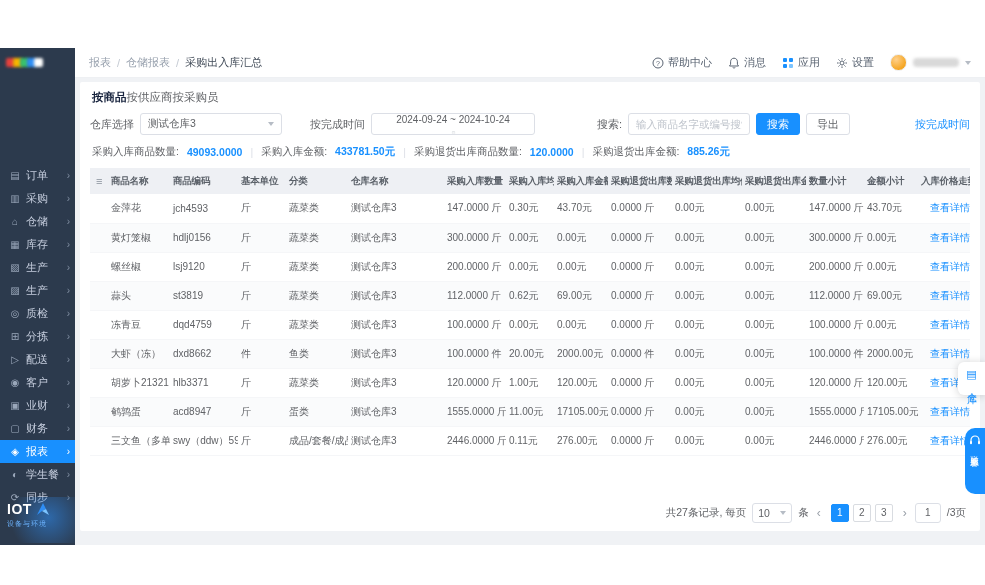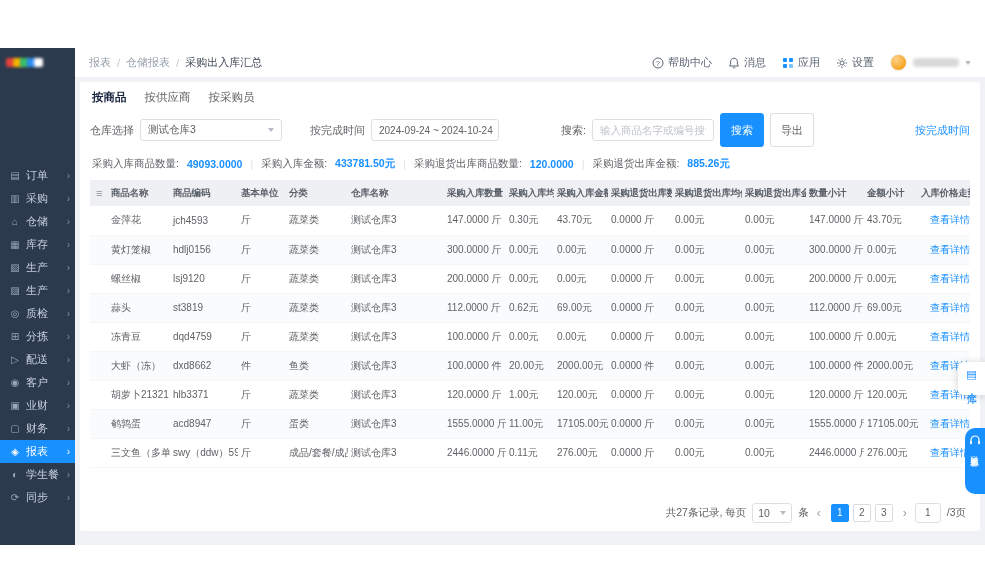--- a/index.html
+++ b/index.html
@@ -47,38 +47,38 @@
     background:radial-gradient(circle at 35% 30%, #ffd08a, #f5a623 70%); border:1px solid #eee; }
   .user-blur { width:46px; height:9px; border-radius:4px; background:#d9d9d9; filter:blur(1.5px); }
   .caret-down { width:0; height:0; border-left:3.5px solid transparent; border-right:3.5px solid transparent;
     border-top:4px solid #b6bcc5; }
 
   .content { flex:1; min-height:0; padding:4px 5px 14px 5px; display:flex; }
   .card { flex:1; min-width:0; background:#fff; border-radius:2px; padding:6px 10px 0 10px;
     display:flex; flex-direction:column; }
 
   
-  .tabs { display:flex; gap:18px; align-items:flex-end; padding:2px 2px 8px 2px; font-size:11.5px; color:#606266; }
+  .tabs { display:flex; align-items:flex-end; padding:2px 2px 8px 2px; font-size:11.5px; color:#606266; }
   .tab { cursor:pointer; }
   .tab.active { color:#17233d; font-weight:bold; }
 
   
   .filter-row { display:flex; align-items:center; gap:6px; font-size:11px; color:#606266; padding-bottom:8px; }
   .f-label { white-space:nowrap; }
   .ml { margin-left:22px; } .ml2 { margin-left:56px; }
   .ctrl-box { height:22px; border:1px solid #dcdfe6; border-radius:3px; background:#fff; display:flex;
     align-items:center; padding:0 7px; gap:6px; font-size:10.5px; color:#606266; cursor:pointer; }
   .select-box { width:142px; }
   .select-box .val { flex:1; white-space:nowrap; overflow:hidden; }
-  .date-box { width:128px; font-size:10px; }
+  .date-box { width:164px; font-size:10px;flex-direction:column; }
   .date-box .val { flex:1; white-space:nowrap; }
   .search-input { width:122px; height:22px; border:1px solid #dcdfe6; border-radius:3px; padding:0 7px;
     font-size:10.5px; color:#606266; outline:none; font-family:inherit; }
   .search-input::placeholder { color:#bfc4cc; }
-  .btn { height:34px; border-radius:3px; font-size:11px; padding:0 10px; cursor:pointer; font-family:inherit; }
+  .btn { height:22px; border-radius:3px; font-size:11px; padding:0 10px; cursor:pointer; font-family:inherit; }
   .btn.primary { background:#1890ff; border:1px solid #1890ff; color:#fff; }
   .btn.plain { background:#fff; border:1px solid #dcdfe6; color:#606266; }
   .advanced { margin-left:auto; color:#1890ff; font-size:11px; cursor:pointer; white-space:nowrap; }
 
   
   .summary { display:flex; align-items:center; gap:8px; font-size:10.5px; color:#606266; padding:2px 2px 9px 2px;
     white-space:nowrap; }
   .summary .val { color:#1890ff; font-weight:bold; }
   .summary .sep { color:#dcdfe6; }
 
@@ -200,20 +200,30 @@
             <span class="mi-icon">◐</span>
             <span class="mi-label">学生餐</span>
             <span class="mi-caret">›</span>
           </div>
           <div class="menu-item">
             <span class="mi-icon">⟳</span>
             <span class="mi-label">同步</span>
             <span class="mi-caret">›</span>
           </div>
         </nav>
+      <div class="side-bottom">
+        <div class="iot-row">
+          <span class="iot-text">IOT</span>
+          <svg width="16" height="16" viewBox="0 0 16 16">
+            <path d="M2 14 L8 2 L11 8 L7 10 Z" fill="#2f8ef4"></path>
+            <path d="M7 10 L11 8 L14 14 Z" fill="#7cc4ff"></path>
+          </svg>
+        </div>
+        <div class="iot-sub">设备与环境</div>
+      </div>
     </aside>
 
     <div class="main">
 
       <header class="topbar">
         <nav class="breadcrumb" id="breadcrumb">
             <span class="bc-item">报表</span>
             <span class="bc-sep">/</span>
             <span class="bc-item">仓储报表</span>
             <span class="bc-sep">/</span>

